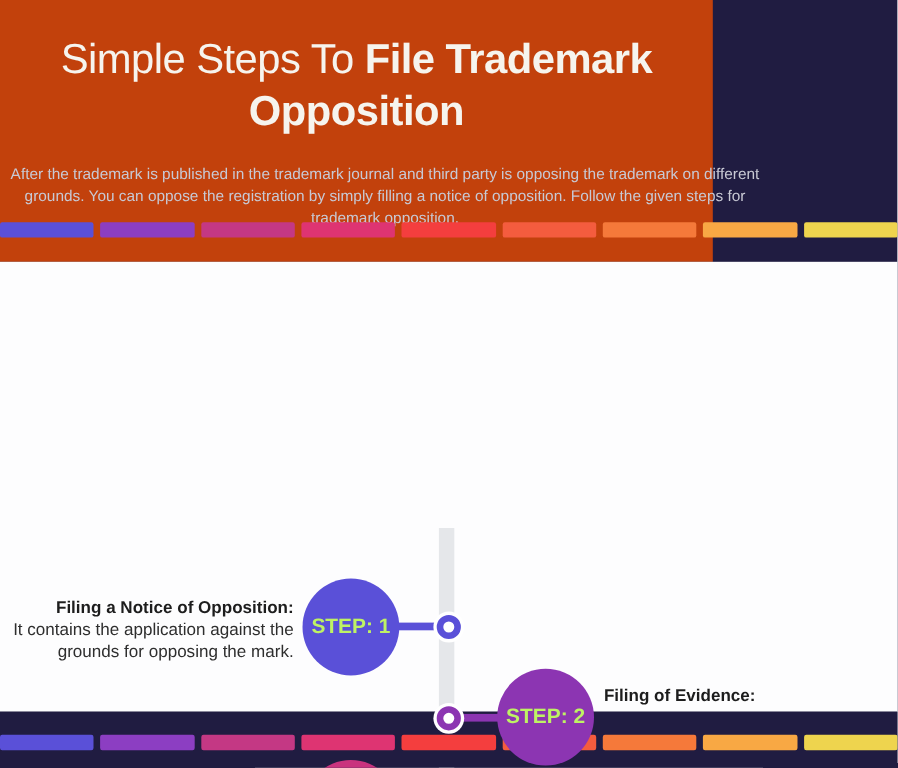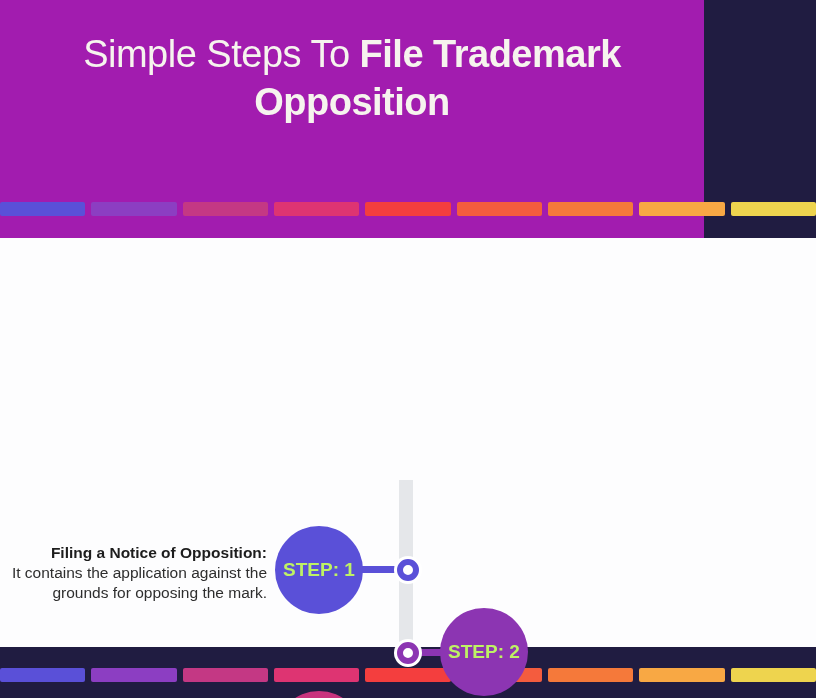--- a/index.html
+++ b/index.html
@@ -1,20 +1,20 @@
 <!DOCTYPE html>
 <html><head>
 <meta charset="utf-8">
 <style>
   html,body{margin:0;padding:0;}
   body{width:816px;height:698px;overflow:hidden;font-family:"Liberation Sans",sans-serif;}
   .page{position:relative;width:816px;height:698px;background:#201c41;}
 
   
-  .header{position:absolute;top:0;left:0;width:704px;height:238px;background:#a21caf;}
+  .header{position:absolute;top:0;left:0;width:648px;height:238px;background:#c2410c;}
   .title{margin-top:30px;text-align:center;font-size:38px;line-height:48px;color:#f6f4ee;letter-spacing:-0.5px;}
   .title .t-light{font-weight:normal;}
   .title .t-bold{font-weight:bold;}
   .subtitle{margin:22px auto 0;width:700px;text-align:center;font-size:14px;line-height:20px;color:#c8c9d4;}
 
   
   .dash-row{position:absolute;left:0;width:816px;height:14px;display:flex;gap:6px;}
   .dash-row-top{top:202px;}
   .dash-row-bottom{top:668px;}
   .dash{flex:1 1 0;height:14px;border-radius:2px;}
@@ -32,39 +32,40 @@
   .step-text .step-title{font-weight:bold;color:#1d1d1d;}
   .align-right{text-align:right;}
   .align-left{text-align:left;}
 
   
   .s1 .circle{left:275px;top:288px;}
   .s1 .connector{left:340px;top:328px;width:70px;}
   .s1 .node{left:397px;top:321px;}
   .s1 .step-text{right:549px;top:305px;width:280px;}
   
-  .s2 .circle{left:440px;top:370px;}
+  .s2 .circle{left:452px;top:370px;}
   .s2 .connector{left:406px;top:411px;width:70px;}
   .s2 .node{left:397px;top:404px;}
   .s2 .step-text{left:549px;top:385px;width:262px;}
   
   .s3 .circle{left:275px;top:453px;}
 
   
   .footer{position:absolute;top:647px;left:0;width:816px;height:51px;background:#201c41;}
 </style>
 </head>
 <body>
 
 <div class="page">
 
   <div class="header">
     <div class="title">
       <span class="t-light">Simple Steps To </span><span class="t-bold">File Trademark Opposition</span>
     </div>
+    <div class="subtitle">After the trademark is published in the trademark journal and third party is opposing the trademark on different grounds. You can oppose the registration by simply filling a notice of opposition. Follow the given steps for trademark opposition.</div>
   </div>
 
   <div class="dash-row dash-row-top">
       <div class="dash" style="background: rgb(90, 80, 216);"></div>
       <div class="dash" style="background: rgb(140, 62, 194);"></div>
       <div class="dash" style="background: rgb(196, 56, 132);"></div>
       <div class="dash" style="background: rgb(222, 52, 114);"></div>
       <div class="dash" style="background: rgb(244, 62, 62);"></div>
       <div class="dash" style="background: rgb(244, 92, 62);"></div>
       <div class="dash" style="background: rgb(245, 121, 58);"></div>
@@ -87,20 +88,21 @@
       </div>
     </div>
 
     <div class="s2">
       <div class="connector paint-bg" style="background: rgb(140, 53, 178);"></div>
       <div class="node paint-border" style="border-color: rgb(140, 53, 178);"></div>
       <div class="circle paint-bg" style="background: rgb(140, 53, 178);">
         <span>STEP: 2</span>
       </div>
       <div class="step-text align-left">
+        <div class="step-title">Filing of Evidence:</div>
       </div>
     </div>
 
     <div class="s3">
 
       <div class="circle paint-bg" style="background: rgb(201, 51, 126);">
         
       </div>
 
     </div>

